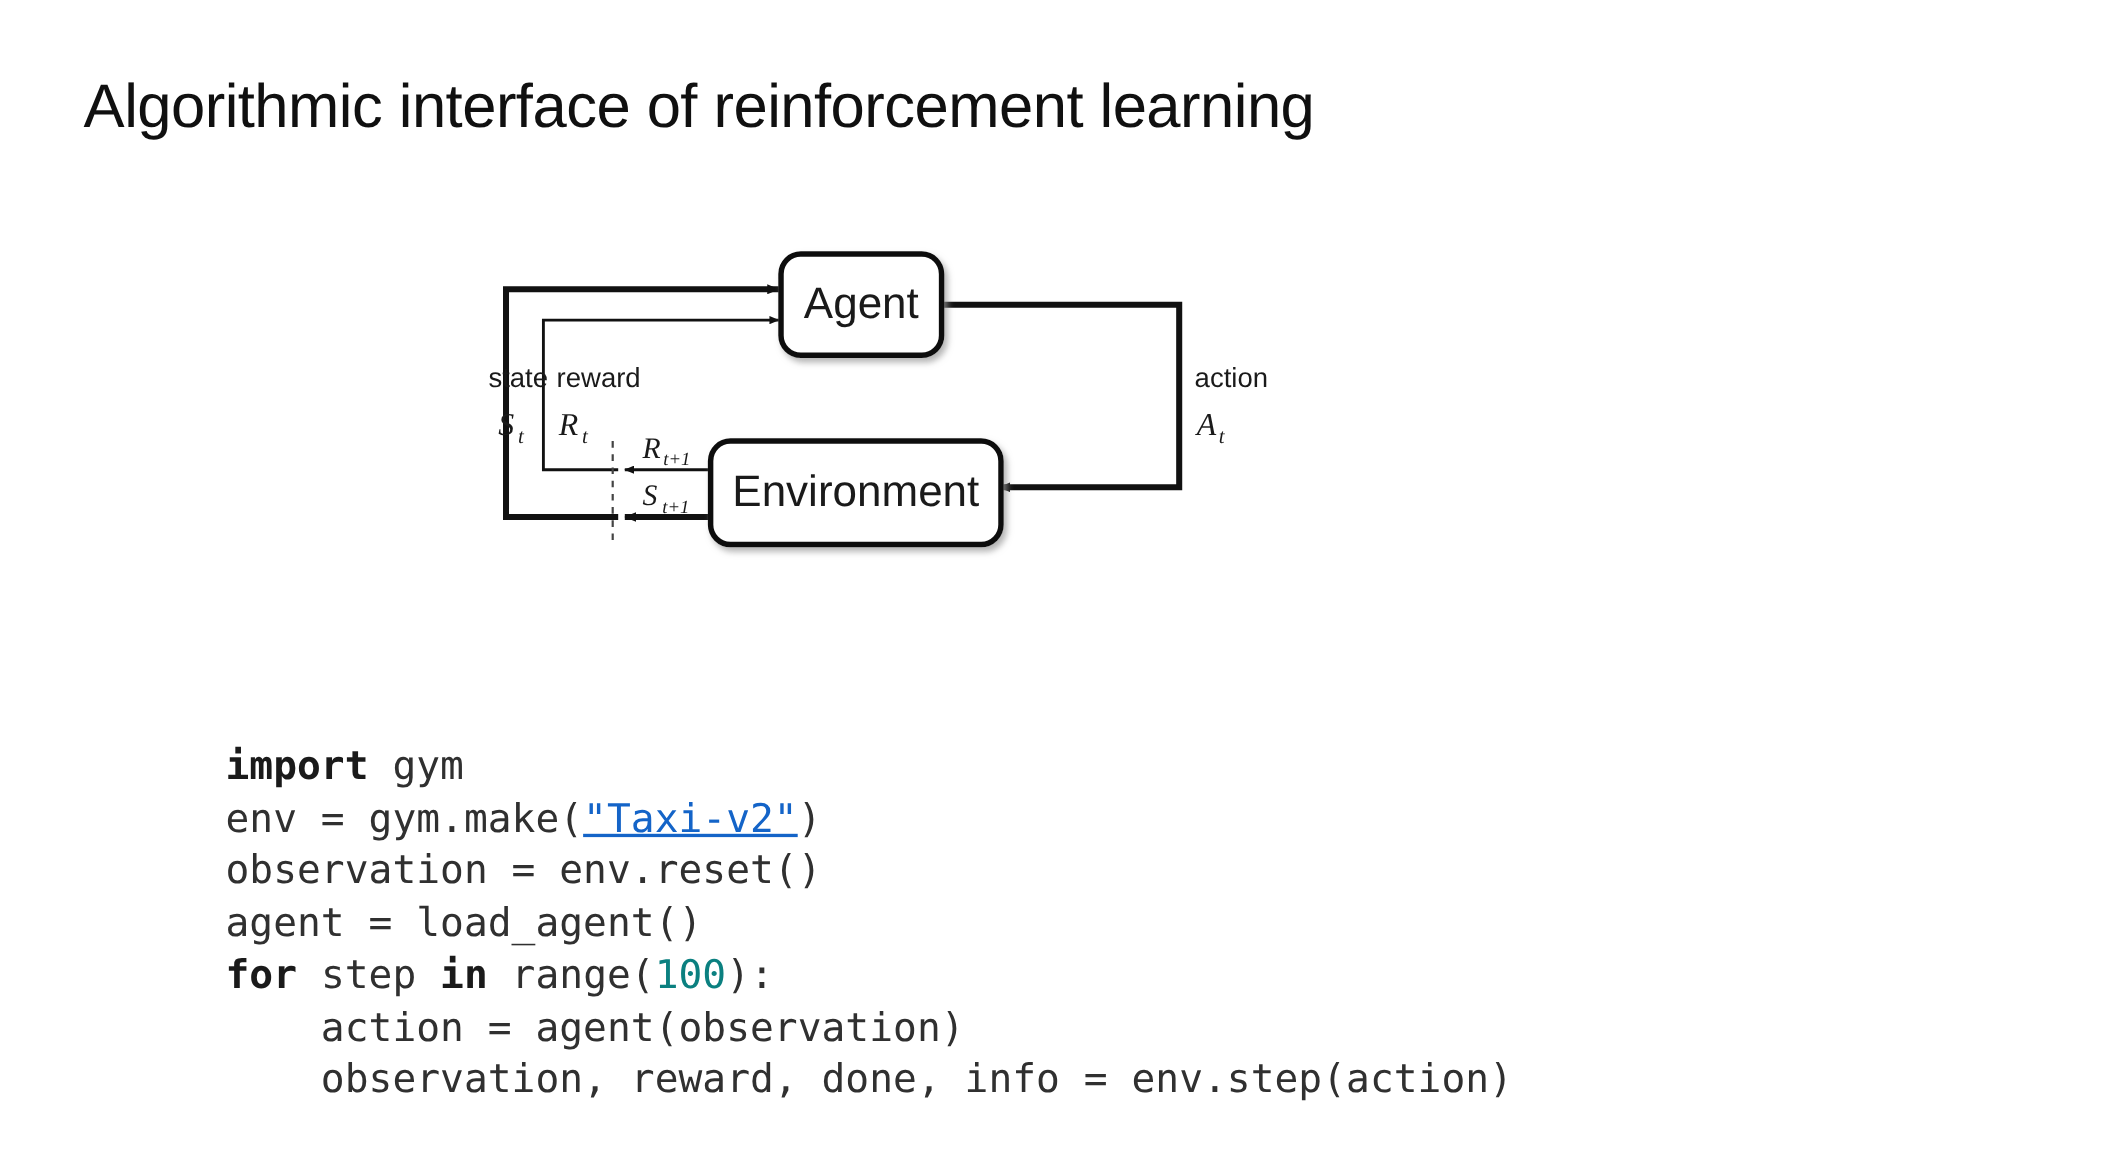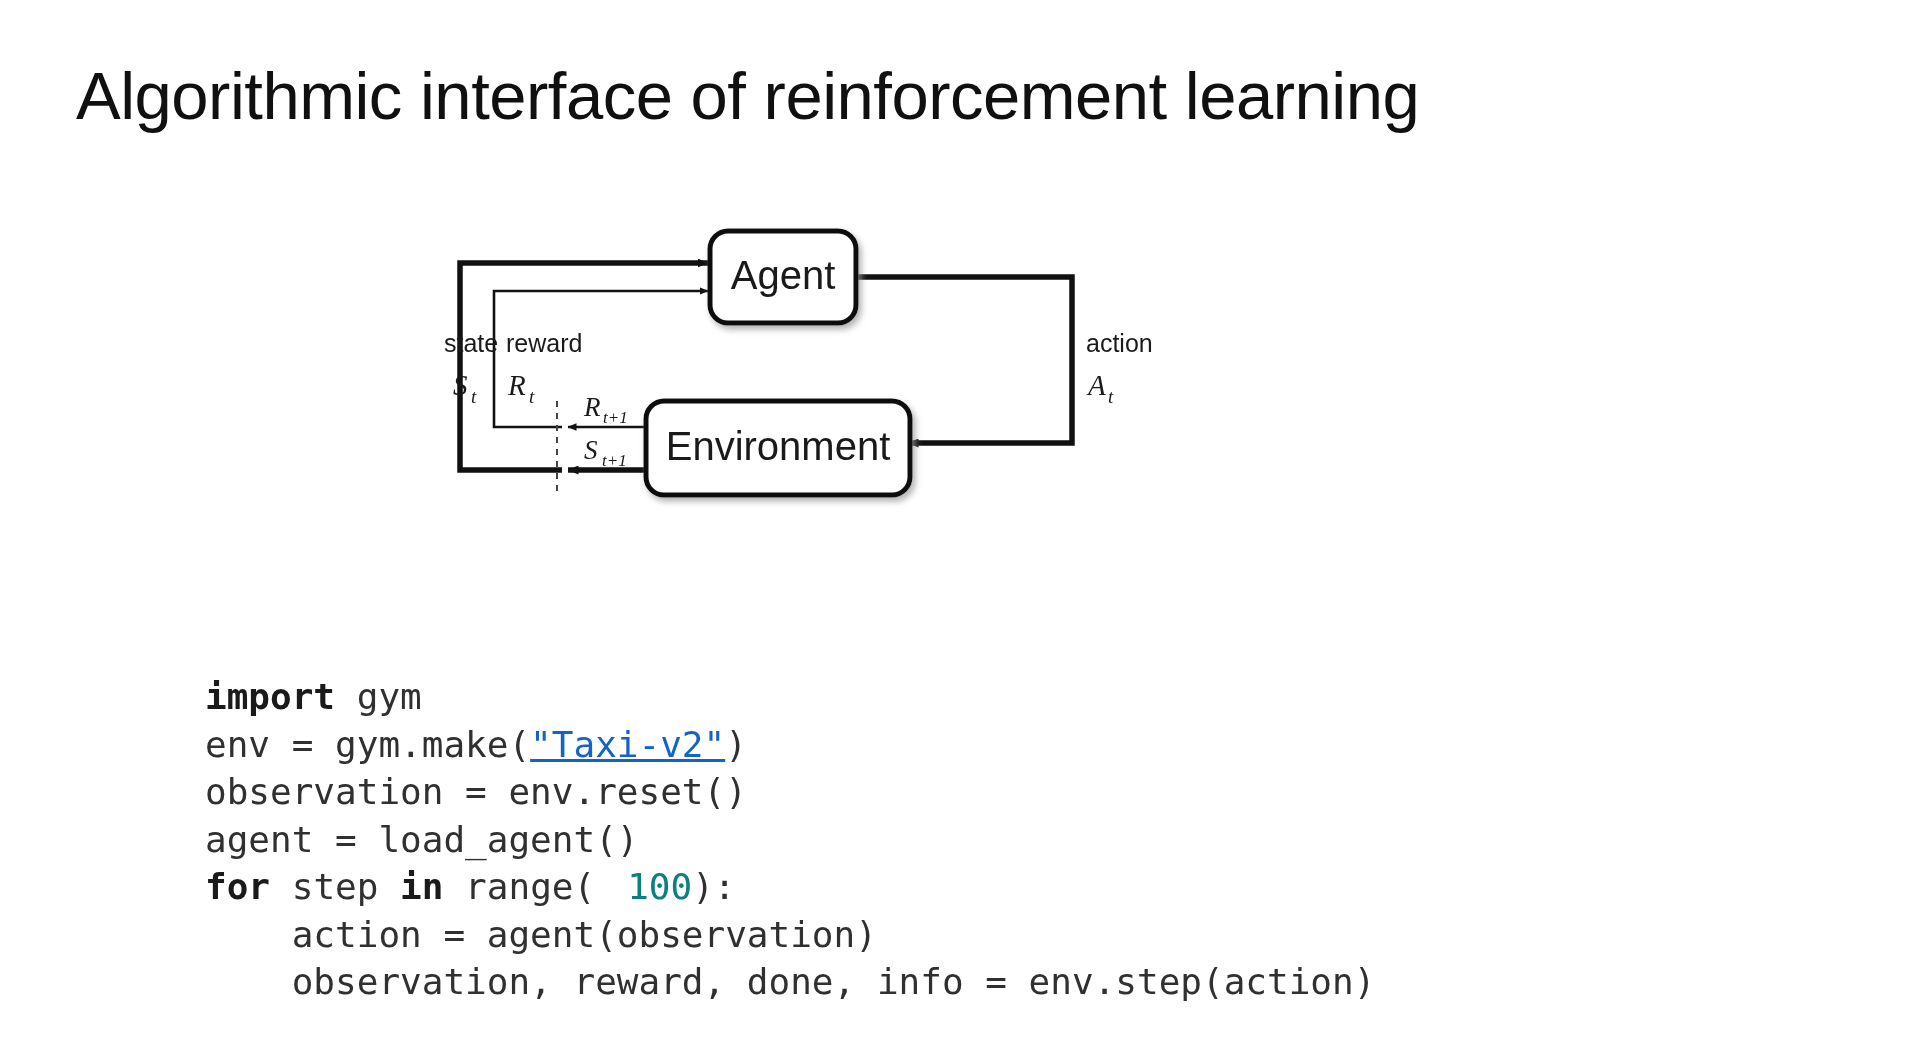--- a/index.html
+++ b/index.html
@@ -25,21 +25,21 @@
   }
 
   
   #slide-title {
     position: absolute;
     left: 76px;
     top: 44px;
     width: 1790px;
     height: 104px;
     font-family: "Liberation Sans", sans-serif;
-    font-size: 67px;
+    font-size: 56px;
     line-height: 104px;
     font-weight: 400;
     letter-spacing: -0.5px;
     color: #101010;
     white-space: nowrap;
   }
 
   
   #diagram-wrap {
     position: absolute;
@@ -71,21 +71,20 @@
   #code-block .code-line {
     height: 47.5px;
     white-space: pre;
   }
   .tok-kw {
     font-weight: bold;
     color: #1a1a1a;
   }
   .tok-num {
     color: #0b8080;
-    margin-left: 32px;
   }
   .tok-link {
     color: #1464c8;
     text-decoration: underline;
     text-decoration-color: #1464c8;
     cursor: pointer;
   }
   .tok-plain { color: #303030; }
 </style>
 </head>

